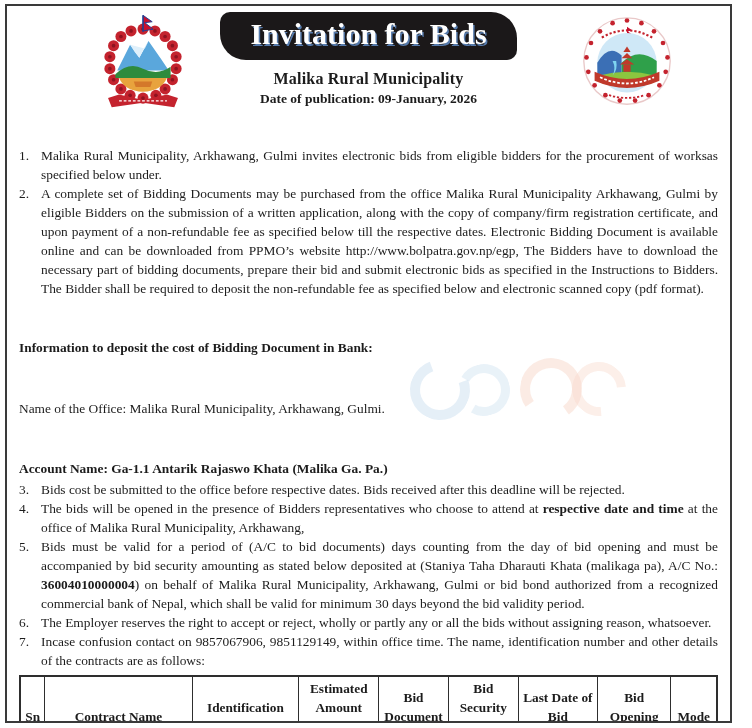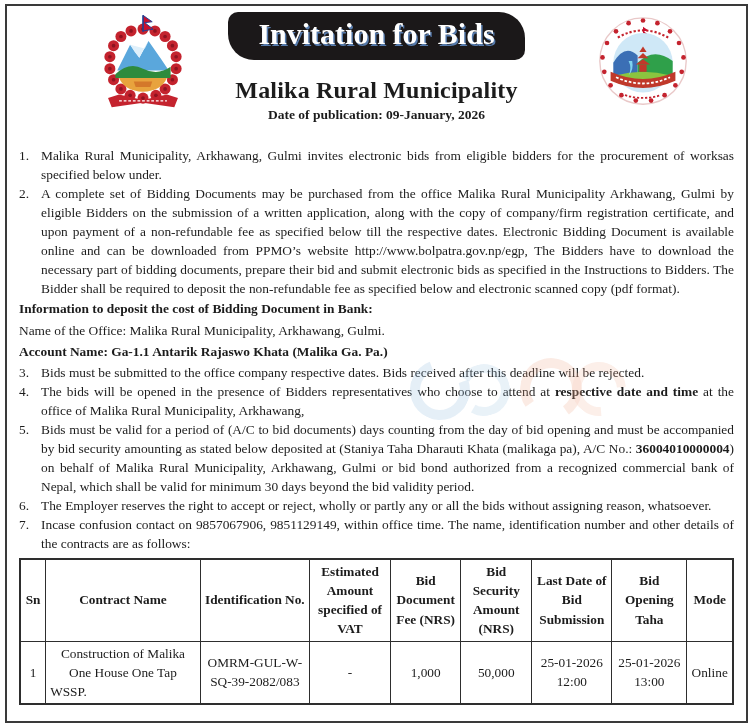--- a/index.html
+++ b/index.html
@@ -1,48 +1,48 @@
 <!DOCTYPE html>
 <html><head>
 <meta charset="utf-8">
 <style>
   html,body { margin:0; padding:0; background:#e9e9e9; }
   .page {
     position:relative; width:752px; height:728px; background:#ffffff;
-    box-sizing:border-box; padding:4px 4px 5px 5px;
+    box-sizing:border-box; padding:4px 20px 5px 5px;
     font-family:"Liberation Serif", serif; color:#1c1c1c;
     overflow:hidden;
   }
   .frame {
     position:relative; box-sizing:border-box; width:100%; height:100%;
     border:2px solid #3a3a3a; padding:4px 12px 6px 12px; overflow:hidden;
   }
   
   .header { position:relative; height:130px; }
   .logo { position:absolute; top:3px; }
   .logo-left  { left:78px; }
   .logo-right { right:46px; }
   .header-center { text-align:center; }
   .title-badge {
     display:inline-block; background:#1b1819; color:#ffffff;
     font-weight:bold; font-size:30px; line-height:1.15;
     padding:5px 30px 8px 30px; border-radius:10px 26px 10px 26px;
     text-shadow:1.5px 1.5px 0 rgba(96,140,198,0.85);
     margin-top:2px;
   }
-  .muni    { font-size:24px; font-weight:bold; margin-top:17px; letter-spacing:0.2px; }
+  .muni    { font-size:16px; font-weight:bold; margin-top:10px; letter-spacing:0.2px; }
   .addr    { font-size:20px; font-weight:bold; margin-top:1px; }
   .pubdate { font-size:13.5px; font-weight:bold; margin-top:3px; }
   
   .notice-body { margin-top:6px; font-size:13.4px; line-height:19px; }
   .blk { margin:0; }
   .blk.numbered { display:flex; }
   .blk.numbered .num { flex:0 0 22px; }
   .blk .ptxt { display:block; flex:1; text-align:justify; }
-  .blk.plain { line-height:21.5px; }
+  .blk.plain { line-height:21.5px;margin-top:39px; }
   .blk b { font-weight:bold; }
   
   table.contracts {
     width:100%; border-collapse:collapse; margin-top:5px;
     border:2px solid #2e2e2e; font-size:13.3px;
   }
   table.contracts th, table.contracts td {
     border:1px solid #2e2e2e; padding:2px 4px; vertical-align:middle;
   }
   table.contracts th { font-weight:bold; text-align:center; height:72px; line-height:1.45; }
@@ -200,21 +200,21 @@
           <span class="ptxt"><b>Information to deposit the cost of Bidding Document in Bank:</b></span>
         </div>
         <div class="blk plain">
           <span class="ptxt"><span>Name of the Office: Malika Rural Municipality, Arkhawang, Gulmi.</span></span>
         </div>
         <div class="blk plain">
           <span class="ptxt"><b>Account Name: Ga-1.1 Antarik Rajaswo Khata (Malika Ga. Pa.)</b></span>
         </div>
         <div class="blk numbered">
           <span class="num">3.</span>
-          <span class="ptxt"><span>Bids must be submitted to the office company respective dates. Bids received after this deadline will be rejected.</span></span>
+          <span class="ptxt"><span>Bids cost be submitted to the office before respective dates. Bids received after this deadline will be rejected.</span></span>
         </div>
         <div class="blk numbered">
           <span class="num">4.</span>
           <span class="ptxt"><span>The bids will be opened in the presence of Bidders representatives who choose to attend at </span><b>respective date and time</b><span> at the office of Malika Rural Municipality, Arkhawang,</span></span>
         </div>
         <div class="blk numbered">
           <span class="num">5.</span>
           <span class="ptxt"><span>Bids must be valid for a period of (A/C to bid documents) days counting from the day of bid opening and must be accompanied by bid security amounting as stated below deposited at (Staniya Taha Dharauti Khata (malikaga pa), A/C No.: </span><b>36004010000004</b><span>) on behalf of Malika Rural Municipality, Arkhawang, Gulmi or bid bond authorized from a recognized commercial bank of Nepal, which shall be valid for minimum 30 days beyond the bid validity period.</span></span>
         </div>
         <div class="blk numbered">

